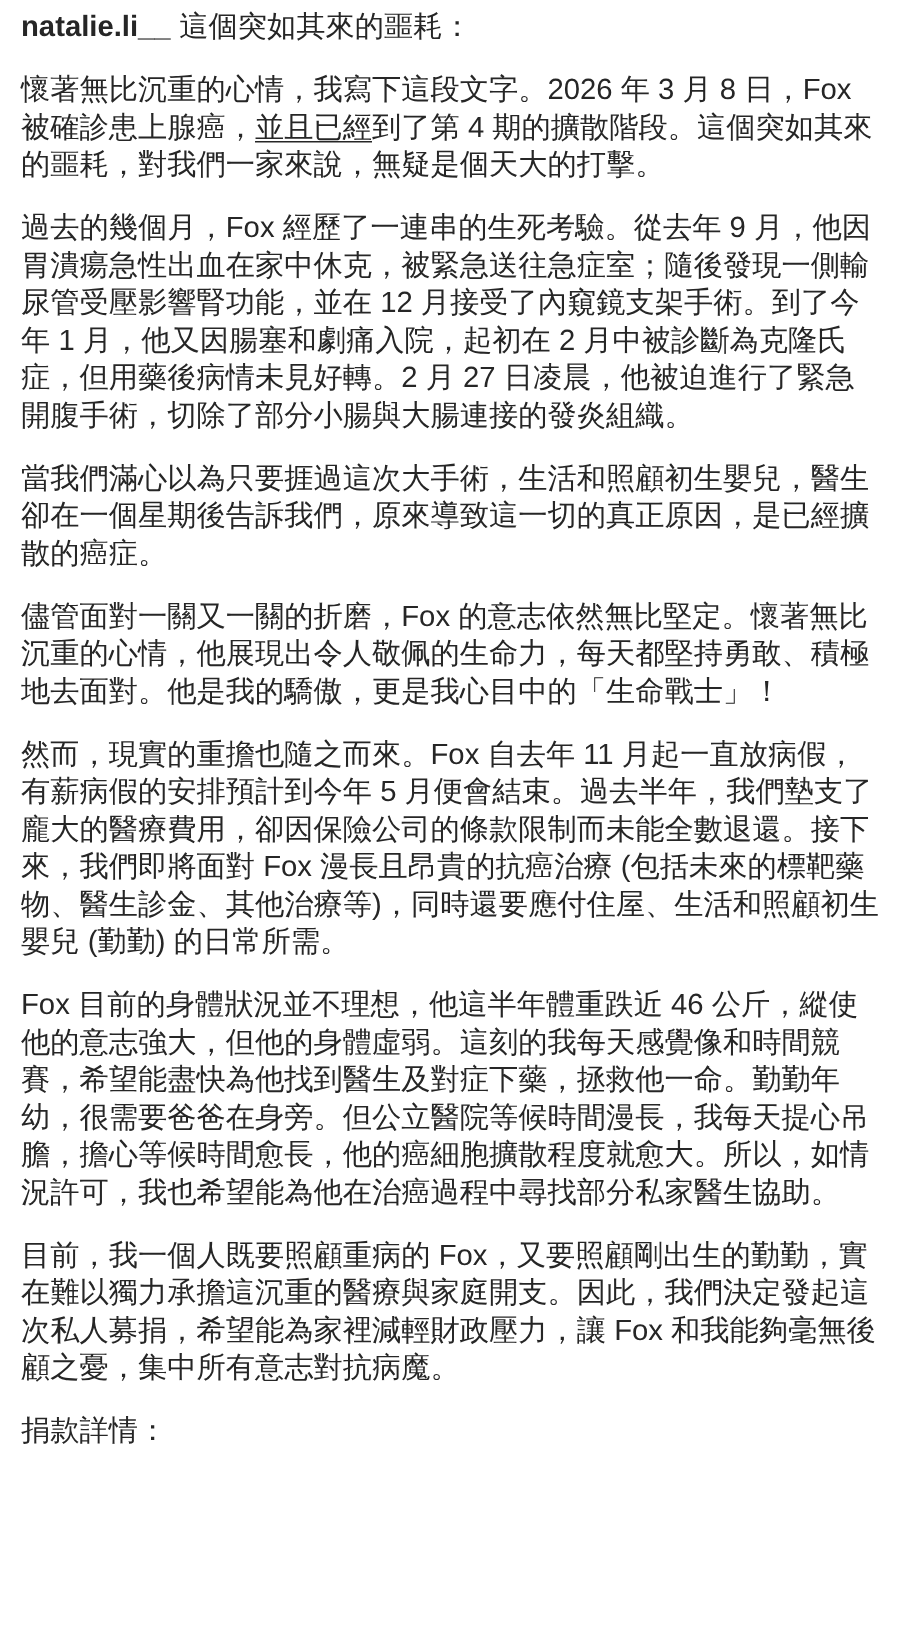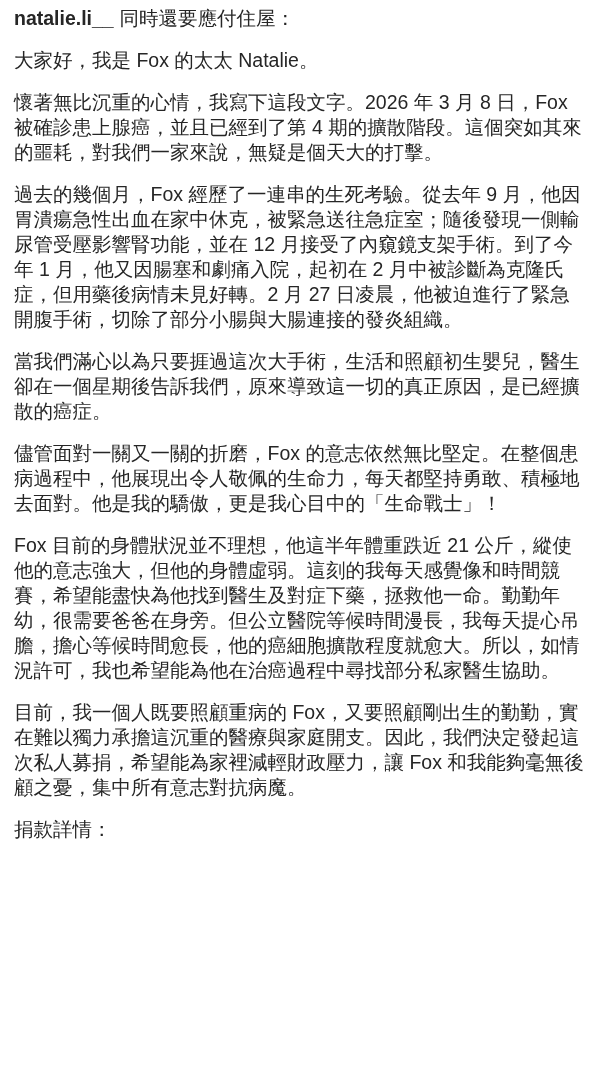--- a/index.html
+++ b/index.html
@@ -28,46 +28,47 @@
   .post p:last-child {
     margin-bottom: 0;
   }
   .username {
     font-weight: bold;
     margin-right: 0.3em;
     cursor: pointer;
     text-align: right;
   }
   .underline {
+    text-decoration: underline;
     text-underline-offset: 3px;
     text-decoration-thickness: 1px;
   }
 </style>
 </head>
 <body style="background: rgb(255, 255, 255); color: rgb(38, 38, 38);">
 
 <div class="post">
 
   <p>
-    <span class="username">natalie.li__</span><span>同時還要應付住屋：</span>
+    <span class="username">natalie.li__</span><span>這個突如其來的噩耗：</span>
   </p>
 
-  <p>大家好，我是 Fox 的太太 Natalie。</p>
 
   <p>
     <span>懷著無比沉重的心情，我寫下這段文字。2026 年 3 月 8 日，Fox 被確診患上腺癌，</span><span class="underline">並且已經</span><span>到了第 4 期的擴散階段。這個突如其來的噩耗，對我們一家來說，無疑是個天大的打擊。</span>
   </p>
 
   <p>過去的幾個月，Fox 經歷了一連串的生死考驗。從去年 9 月，他因胃潰瘍急性出血在家中休克，被緊急送往急症室；隨後發現一側輸尿管受壓影響腎功能，並在 12 月接受了內窺鏡支架手術。到了今年 1 月，他又因腸塞和劇痛入院，起初在 2 月中被診斷為克隆氏症，但用藥後病情未見好轉。2 月 27 日凌晨，他被迫進行了緊急開腹手術，切除了部分小腸與大腸連接的發炎組織。</p>
 
   <p>當我們滿心以為只要捱過這次大手術，生活和照顧初生嬰兒，醫生卻在一個星期後告訴我們，原來導致這一切的真正原因，是已經擴散的癌症。</p>
 
-  <p>儘管面對一關又一關的折磨，Fox 的意志依然無比堅定。在整個患病過程中，他展現出令人敬佩的生命力，每天都堅持勇敢、積極地去面對。他是我的驕傲，更是我心目中的「生命戰士」！</p>
+  <p>儘管面對一關又一關的折磨，Fox 的意志依然無比堅定。懷著無比沉重的心情，他展現出令人敬佩的生命力，每天都堅持勇敢、積極地去面對。他是我的驕傲，更是我心目中的「生命戰士」！</p>
 
+  <p>然而，現實的重擔也隨之而來。Fox 自去年 11 月起一直放病假，有薪病假的安排預計到今年 5 月便會結束。過去半年，我們墊支了龐大的醫療費用，卻因保險公司的條款限制而未能全數退還。接下來，我們即將面對 Fox 漫長且昂貴的抗癌治療 (包括未來的標靶藥物、醫生診金、其他治療等)，同時還要應付住屋、生活和照顧初生嬰兒 (勤勤) 的日常所需。</p>
 
-  <p>Fox 目前的身體狀況並不理想，他這半年體重跌近 21 公斤，縱使他的意志強大，但他的身體虛弱。這刻的我每天感覺像和時間競賽，希望能盡快為他找到醫生及對症下藥，拯救他一命。勤勤年幼，很需要爸爸在身旁。但公立醫院等候時間漫長，我每天提心吊膽，擔心等候時間愈長，他的癌細胞擴散程度就愈大。所以，如情況許可，我也希望能為他在治癌過程中尋找部分私家醫生協助。</p>
+  <p>Fox 目前的身體狀況並不理想，他這半年體重跌近 46 公斤，縱使他的意志強大，但他的身體虛弱。這刻的我每天感覺像和時間競賽，希望能盡快為他找到醫生及對症下藥，拯救他一命。勤勤年幼，很需要爸爸在身旁。但公立醫院等候時間漫長，我每天提心吊膽，擔心等候時間愈長，他的癌細胞擴散程度就愈大。所以，如情況許可，我也希望能為他在治癌過程中尋找部分私家醫生協助。</p>
 
   <p>目前，我一個人既要照顧重病的 Fox，又要照顧剛出生的勤勤，實在難以獨力承擔這沉重的醫療與家庭開支。因此，我們決定發起這次私人募捐，希望能為家裡減輕財政壓力，讓 Fox 和我能夠毫無後顧之憂，集中所有意志對抗病魔。</p>
 
 
   <p>捐款詳情：</p>
 
 </div>
 
 </body></html>

